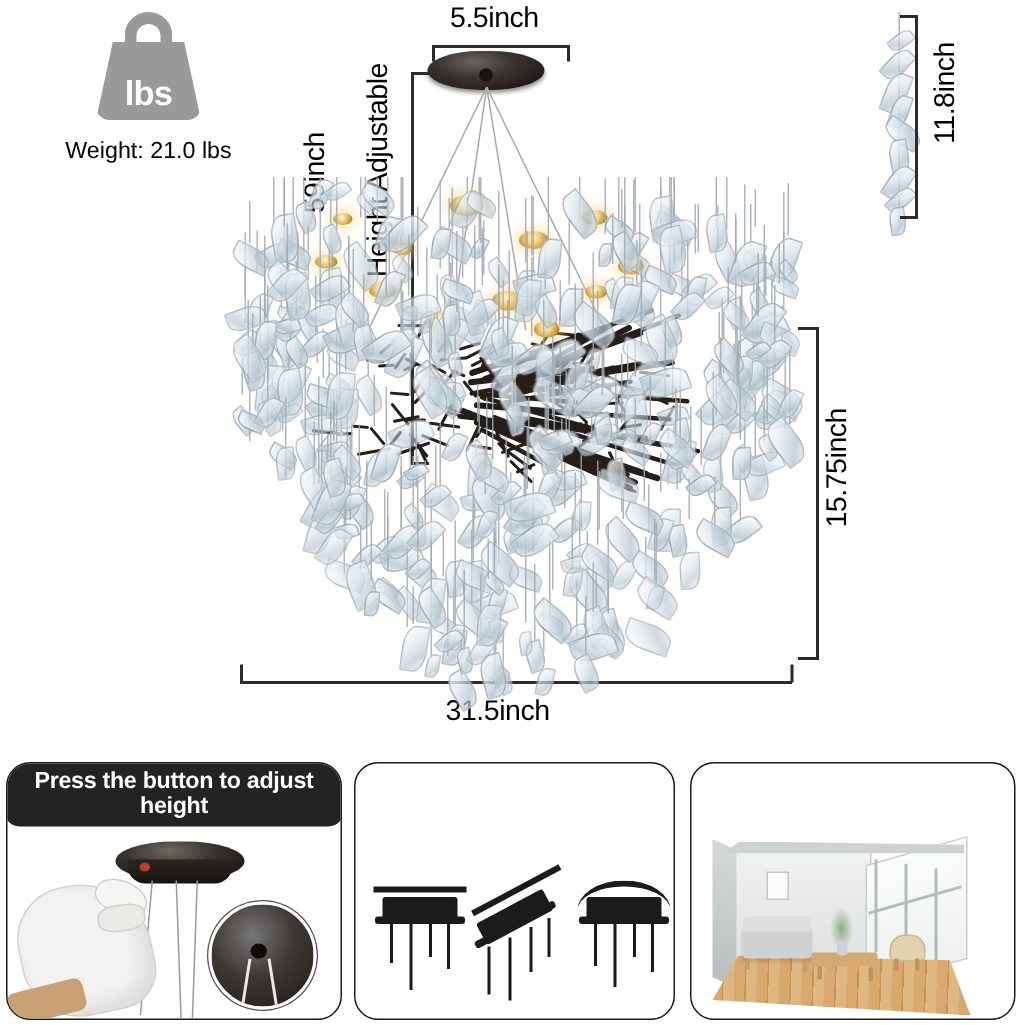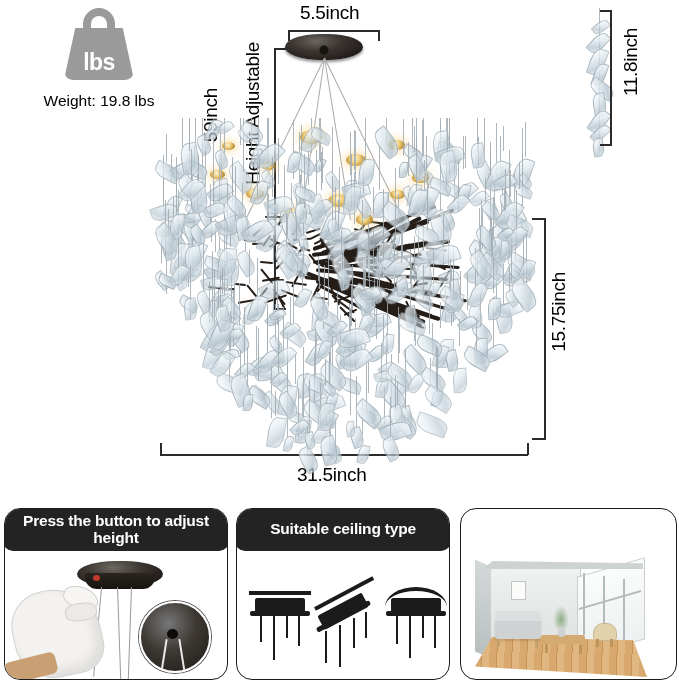--- a/index.html
+++ b/index.html
@@ -67,21 +67,21 @@
 </style>
 </head>
 <body>
 
 <div class="abs" id="weight-block">
   <div id="weight-icon">
     <div class="handle"></div>
     <div class="body"></div>
     <div class="lbs">lbs</div>
   </div>
-  <div id="weight-label">Weight: 19.8 lbs</div>
+  <div id="weight-label">Weight: 21.0 lbs</div>
 </div>
 
 <div class="abs dimtext" style="left:300px;top:2px;">5.5inch</div>
 <div class="brk" style="left:288px;top:30px;width:92px;height:1.6px;"></div>
 <div class="brk" style="left:288px;top:30px;width:1.6px;height:11px;"></div>
 <div class="brk" style="left:378px;top:30px;width:1.6px;height:11px;"></div>
 
 <div class="abs vert dimtext" style="left:200px;top:88px;">59inch</div>
 <div class="abs vert dimtext" style="left:242px;top:42px;">Height Adjustable</div>
 <div class="brk" style="left:274px;top:48px;width:1.6px;height:262px;"></div>
@@ -952,21 +952,20 @@
         border:2px solid #fff;overflow:hidden;box-shadow:0 0 0 1px #555;
         background:radial-gradient(circle at 40% 30%,#777 0%,#3d3833 45%,#1d1a17 100%);">
       <div class="abs" style="left:26px;top:26px;width:11px;height:10px;border-radius:50%;background:#0e0c0a;"></div>
       <div class="abs" style="left:22px;top:36px;width:1.6px;height:34px;background:#e8e8e8;transform:rotate(9deg);"></div>
       <div class="abs" style="left:40px;top:36px;width:1.6px;height:34px;background:#e8e8e8;transform:rotate(-9deg);"></div>
     </div>
   </div>
 </div>
 
 <div class="panel" style="left:236px;width:212px;">
-  <div class="phead">Suitable ceiling type</div>
   <div class="pbody">
 
     <div class="ceil" style="left:12px;top:38px;">
       <div class="ceilbar" style="left:0;top:0;width:62px;height:4px;"></div>
       <div class="ceilbox" style="left:6px;top:7px;width:50px;height:16px;"></div>
       <div class="ceilbox" style="left:1px;top:20px;width:60px;height:5px;"></div>
       <div class="rod" style="left:11px;top:25px;height:26px;"></div>
       <div class="rod" style="left:24px;top:25px;height:44px;"></div>
       <div class="rod" style="left:37px;top:25px;height:22px;"></div>
       <div class="rod" style="left:49px;top:25px;height:30px;"></div>

